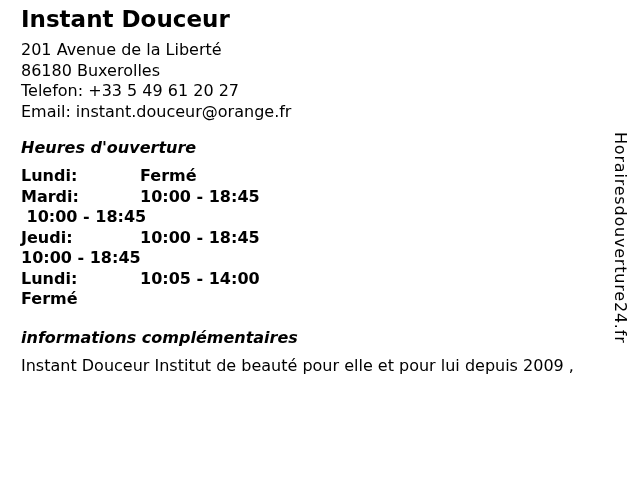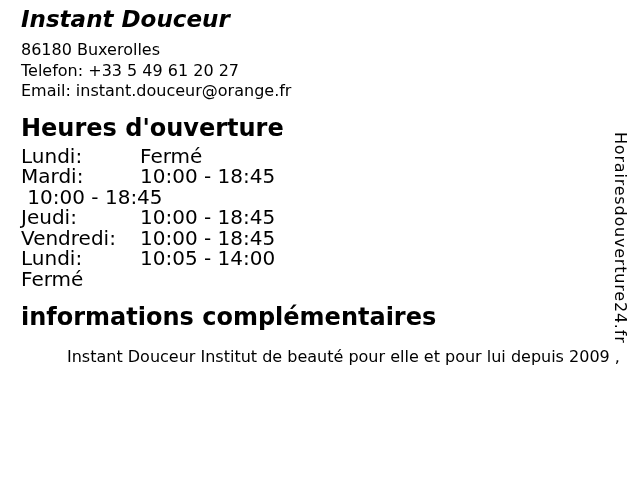--- a/index.html
+++ b/index.html
@@ -15,42 +15,42 @@
     background: #ffffff;
     color: #000000;
     font-family: "DejaVu Sans", "Liberation Sans", sans-serif;
   }
   .content { padding: 6px 0 0 21px; }
   .biz-title {
     font-size: 23px;
     line-height: 26px;
     font-weight: bold;
     margin: 0 0 8px 0;
-    font-style: italic;
   }
   .addr {
     font-size: 16px;
     line-height: 20.5px;
     margin-top: 5px;
   }
   .section-heading {
-    font-size: 24px;
+    font-size: 16px;
     line-height: 22px;
     font-weight: bold;
+    font-style: italic;
   }
   .hours-heading { margin: 15px 0 7px 0; }
-  .info-heading  { margin: 17px 0 18px 0; }
-  .hours-table { font-size: 20px; line-height: 20.5px; }
+  .info-heading  { margin: 17px 0 6px 0; }
+  .hours-table { font-size: 16px; line-height: 20.5px; font-weight: bold; }
   .hours-row { display: flex; }
   .hours-row .day { flex: 0 0 119px; width: 119px; }
   .para {
     font-size: 16px;
     line-height: 21px;
   }
-  .para div { white-space: nowrap; margin-left: 46px; }
+  .para div { white-space: nowrap; }
   .watermark {
     position: absolute;
     top: 132px;
     right: 12px;
     writing-mode: vertical-rl;
     text-orientation: mixed;
     font-size: 16px;
     line-height: 16px;
     letter-spacing: 0.8px;
     color: #000000;
@@ -58,20 +58,21 @@
 </style>
 </head>
 <body>
 
 <div class="page">
   <div class="content">
 
     <h1 class="biz-title">Instant Douceur</h1>
 
     <div class="addr">
+      <div>201 Avenue de la Liberté</div>
       <div>86180 Buxerolles</div>
       <div>Telefon: +33 5 49 61 20 27</div>
       <div>Email: instant.douceur@orange.fr</div>
     </div>
 
     <h2 class="section-heading hours-heading">Heures d'ouverture</h2>
 
     <div class="hours-table">
       <div class="hours-row">
         <span class="day">Lundi:</span>
@@ -82,21 +83,20 @@
         <span class="time">10:00 - 18:45</span>
       </div>
       <div class="hours-row">
         <span class="time">&nbsp;10:00 - 18:45</span>
       </div>
       <div class="hours-row">
         <span class="day">Jeudi:</span>
         <span class="time">10:00 - 18:45</span>
       </div>
       <div class="hours-row">
-        <span class="day">Vendredi:</span>
         <span class="time">10:00 - 18:45</span>
       </div>
       <div class="hours-row">
         <span class="day">Lundi:</span>
         <span class="time">10:05 - 14:00</span>
       </div>
       <div class="hours-row">
         <span class="time">Fermé</span>
       </div>
     </div>

